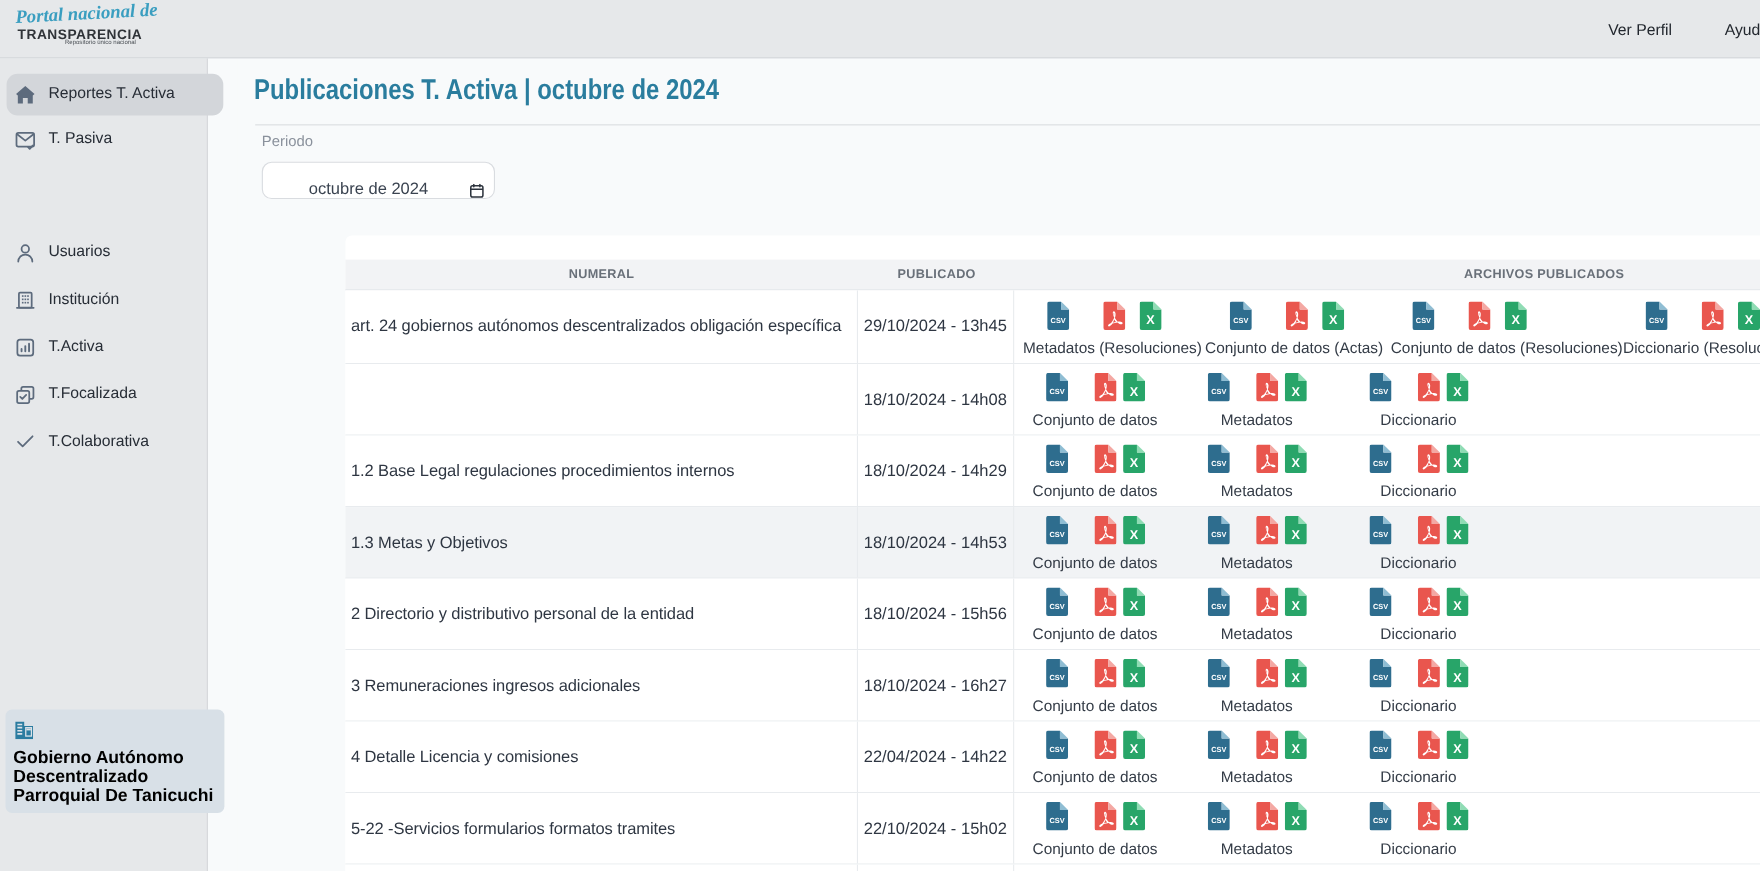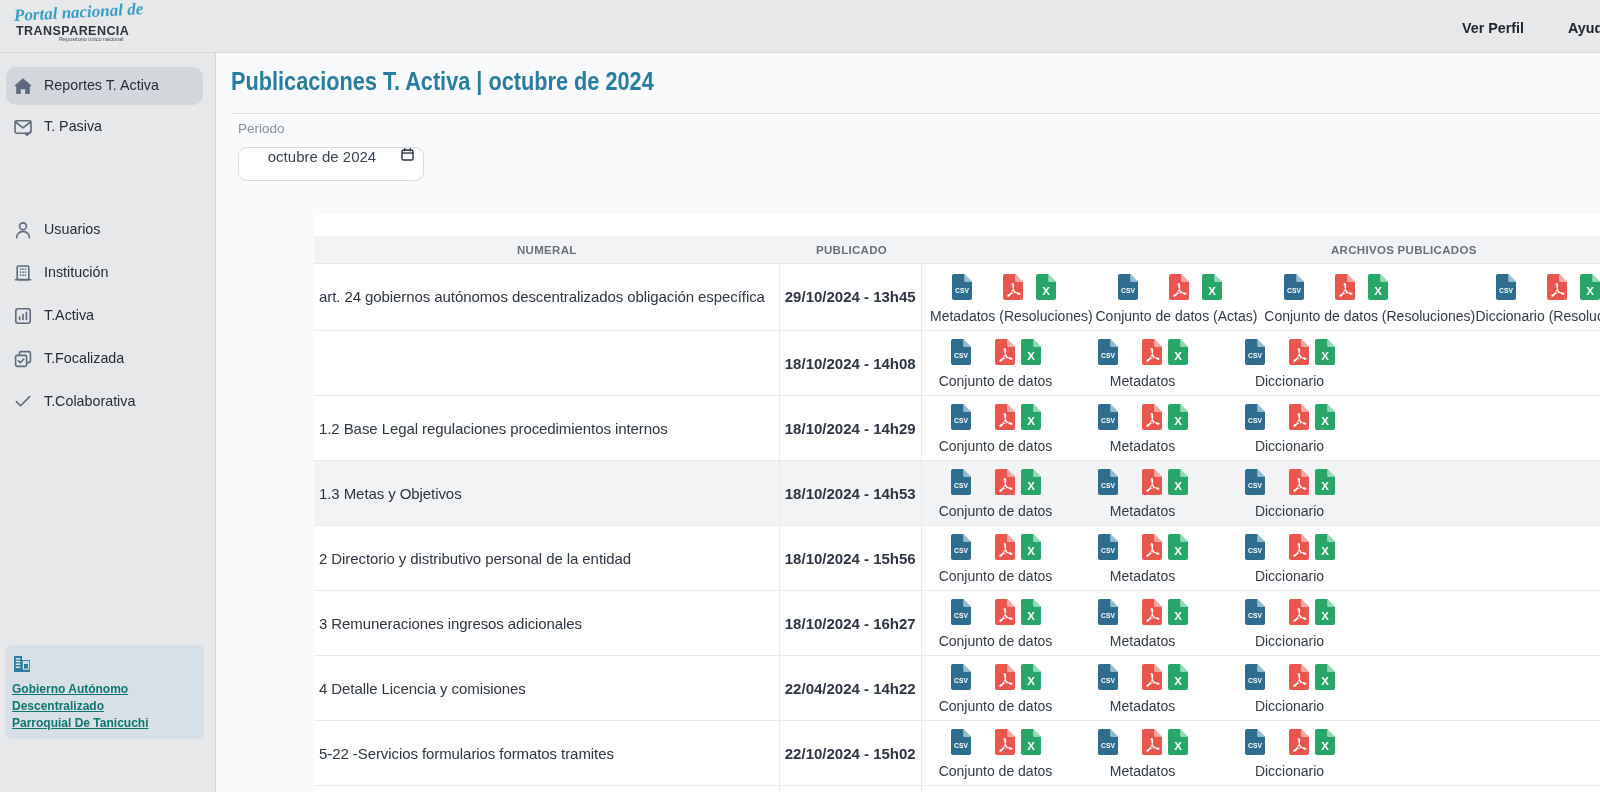--- a/index.html
+++ b/index.html
@@ -6,61 +6,61 @@
   font-family:"Liberation Sans", sans-serif; background:#f8fafb; }
 
 .hdr { position:absolute; left:0; top:0; width:1600px; height:53px;
   background:#e6e8ea; border-bottom:1px solid #d5d8db; z-index:5; }
 .logo-script { position:absolute; left:14px; top:6px; white-space:nowrap;
   font-family:"Liberation Serif", serif; font-style:italic; font-weight:bold;
   font-size:17px; color:#3a9ec0; transform:rotate(-3deg); transform-origin:left center; }
 .logo-trans { position:absolute; left:16px; top:23.5px; font-size:12.5px; font-weight:bold;
   color:#2f3338; letter-spacing:0.45px; }
 .logo-tag { position:absolute; left:59px; top:35.5px; font-size:5.5px; color:#4a4f55; }
-.hlink { position:absolute; top:19.5px; font-size:14.3px; font-weight:bold; color:#22272e; }
+.hlink { position:absolute; top:19.5px; font-size:14.3px; font-weight:normal; color:#22272e; }
 
-.sb { position:absolute; left:0; top:53px; width:216px; height:739px;
+.sb { position:absolute; left:0; top:53px; width:189px; height:739px;
   background:#e6e8ea; border-right:1px solid #d5d8db; }
 .mitem { position:absolute; left:6px; width:197px; display:flex; align-items:center; }
 .mitem.active { background:#d3d6da; border-radius:10px; }
 .mico { width:20px; height:20px; margin-left:7px; flex:none; display:flex; }
 .mico svg { width:20px; height:20px; }
 .mtxt { margin-left:11px; font-size:14.3px; color:#272d36; line-height:15.3px; }
 .card { position:absolute; left:5px; top:592px; width:199px; height:94px;
   background:#d8e0e7; border-radius:6px; }
-.card-txt { position:absolute; left:7px; top:36px; font-size:12px; font-weight:bold;
-  color:#0f766e; line-height:17.1px;text-decoration:underline; }
+.card-txt { position:absolute; left:7px; top:36px; font-size:16px; font-weight:bold;
+  color:#000000; line-height:17.1px; }
 
 .main { position:absolute; left:216px; top:53px; width:1384px; height:739px;
   background:#f8fafb; }
 .title { position:absolute; left:15px; top:13px; font-size:26px; font-weight:bold;
   color:#2a7d9e; transform:scaleX(0.835); transform-origin:left top; white-space:nowrap; }
 .divider { position:absolute; left:16px; top:60px; width:1368px; height:0;
   border-top:1px solid #dadde0; }
 .plabel { position:absolute; left:22px; top:68px; font-size:13.5px; color:#8a919c; }
-.pinput { position:absolute; left:22px; top:94px; width:186px; height:34px;
+.pinput { position:absolute; left:22px; top:94px; width:212px; height:34px;
   background:#fff; border:1px solid #d9dce0; border-radius:9px;
-  display:flex; align-items:flex-start; }
+  display:flex; align-items:flex-end; }
 .pinput .txt { flex:1; text-align:center; font-size:15px; color:#3a4350;
   padding-left:4px; }
 .pinput .cal { flex:none; margin-right:9px; display:flex; }
 
 .tbl { position:absolute; left:314px; top:214px; width:1570px; height:578px;
   background:#fff; border-radius:6px 6px 0 0; }
 .thead { position:absolute; left:0; top:22px; width:1570px; height:27.5px;
   background:#f2f3f5; border-bottom:1px solid #e3e6ea;
   font-size:11.5px; font-weight:bold; color:#697079; letter-spacing:0.3px; }
 .thead div { position:absolute; top:8px; }
 .trow { position:absolute; left:0; width:1570px; border-bottom:1px solid #e8ebee;
   background:#fff; font-size:15px; color:#2e3642; }
 .c-num { position:absolute; left:0; top:0; width:464.5px; height:100%;
   display:flex; align-items:center; padding-left:5px; letter-spacing:-0.08px; }
 .c-pub { position:absolute; left:464.5px; top:0; width:143.5px; height:100%;
   display:flex; align-items:center; justify-content:center;
-  border-left:1px solid #e8ebee; border-right:1px solid #e8ebee;font-weight:bold; }
+  border-left:1px solid #e8ebee; border-right:1px solid #e8ebee; }
 .c-arc { position:absolute; left:608px; top:0; width:962px; height:100%; }
 .fic { position:absolute; width:20px; height:26px; }
 .flab { position:absolute; font-size:14px; color:#333b46; white-space:nowrap;
   line-height:16px; }
 
 .rows { position:absolute; left:0; top:-214px; width:1570px; }
 </style></head>
 <body>
 <div class="hdr">
   <div class="logo-script">Portal nacional de</div>

